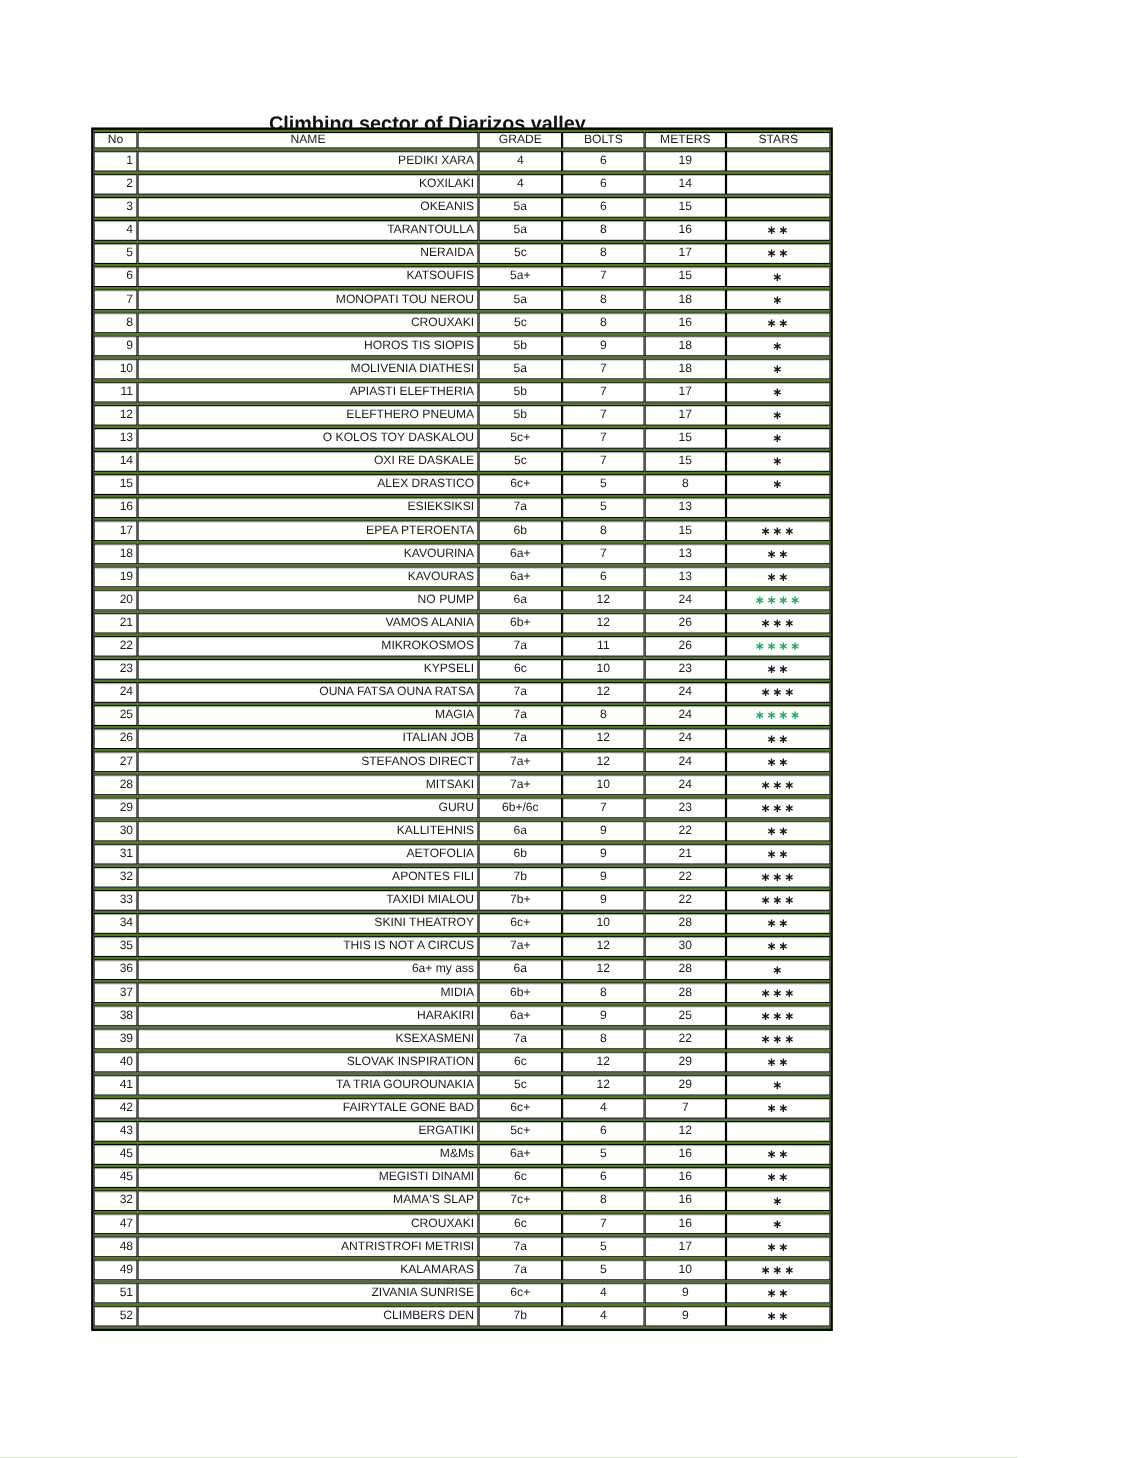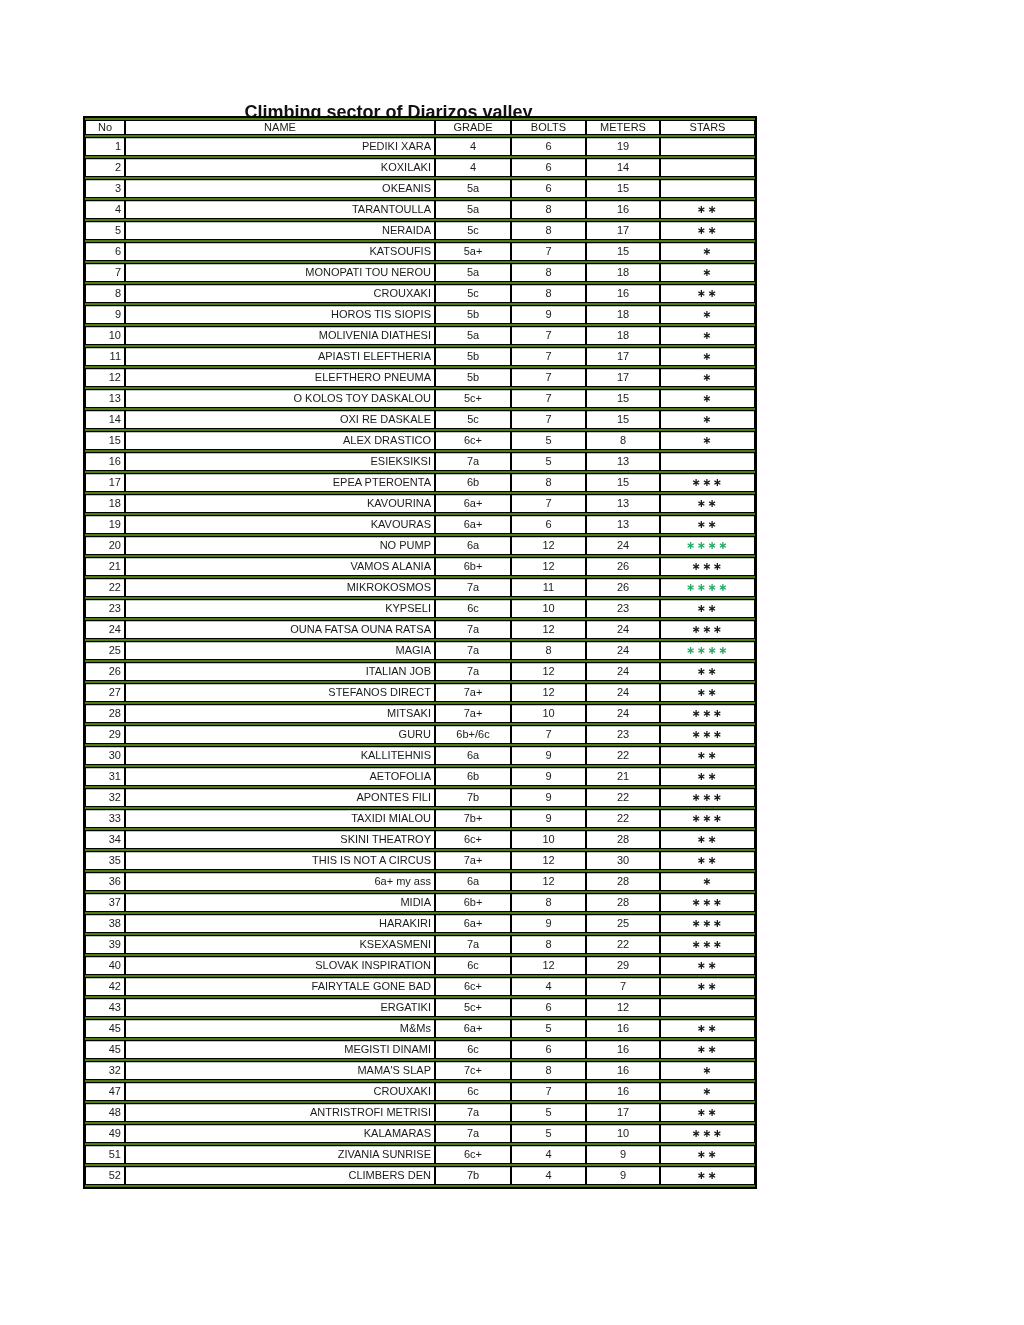--- a/index.html
+++ b/index.html
@@ -413,20 +413,28 @@
           </tr>
           <tr>
             <td class="cell-no">40</td>
             <td class="cell-name">SLOVAK INSPIRATION</td>
             <td class="cell-grade">6c</td>
             <td class="cell-bolts">12</td>
             <td class="cell-meters">29</td>
             <td class="cell-stars" style="color: rgb(27, 27, 27);">∗∗</td>
           </tr>
           <tr>
+            <td class="cell-no">41</td>
+            <td class="cell-name">TA TRIA GOUROUNAKIA</td>
+            <td class="cell-grade">5c</td>
+            <td class="cell-bolts">12</td>
+            <td class="cell-meters">29</td>
+            <td class="cell-stars" style="color: rgb(27, 27, 27);">∗</td>
+          </tr>
+          <tr>
             <td class="cell-no">42</td>
             <td class="cell-name">FAIRYTALE GONE BAD</td>
             <td class="cell-grade">6c+</td>
             <td class="cell-bolts">4</td>
             <td class="cell-meters">7</td>
             <td class="cell-stars" style="color: rgb(27, 27, 27);">∗∗</td>
           </tr>
           <tr>
             <td class="cell-no">43</td>
             <td class="cell-name">ERGATIKI</td>

